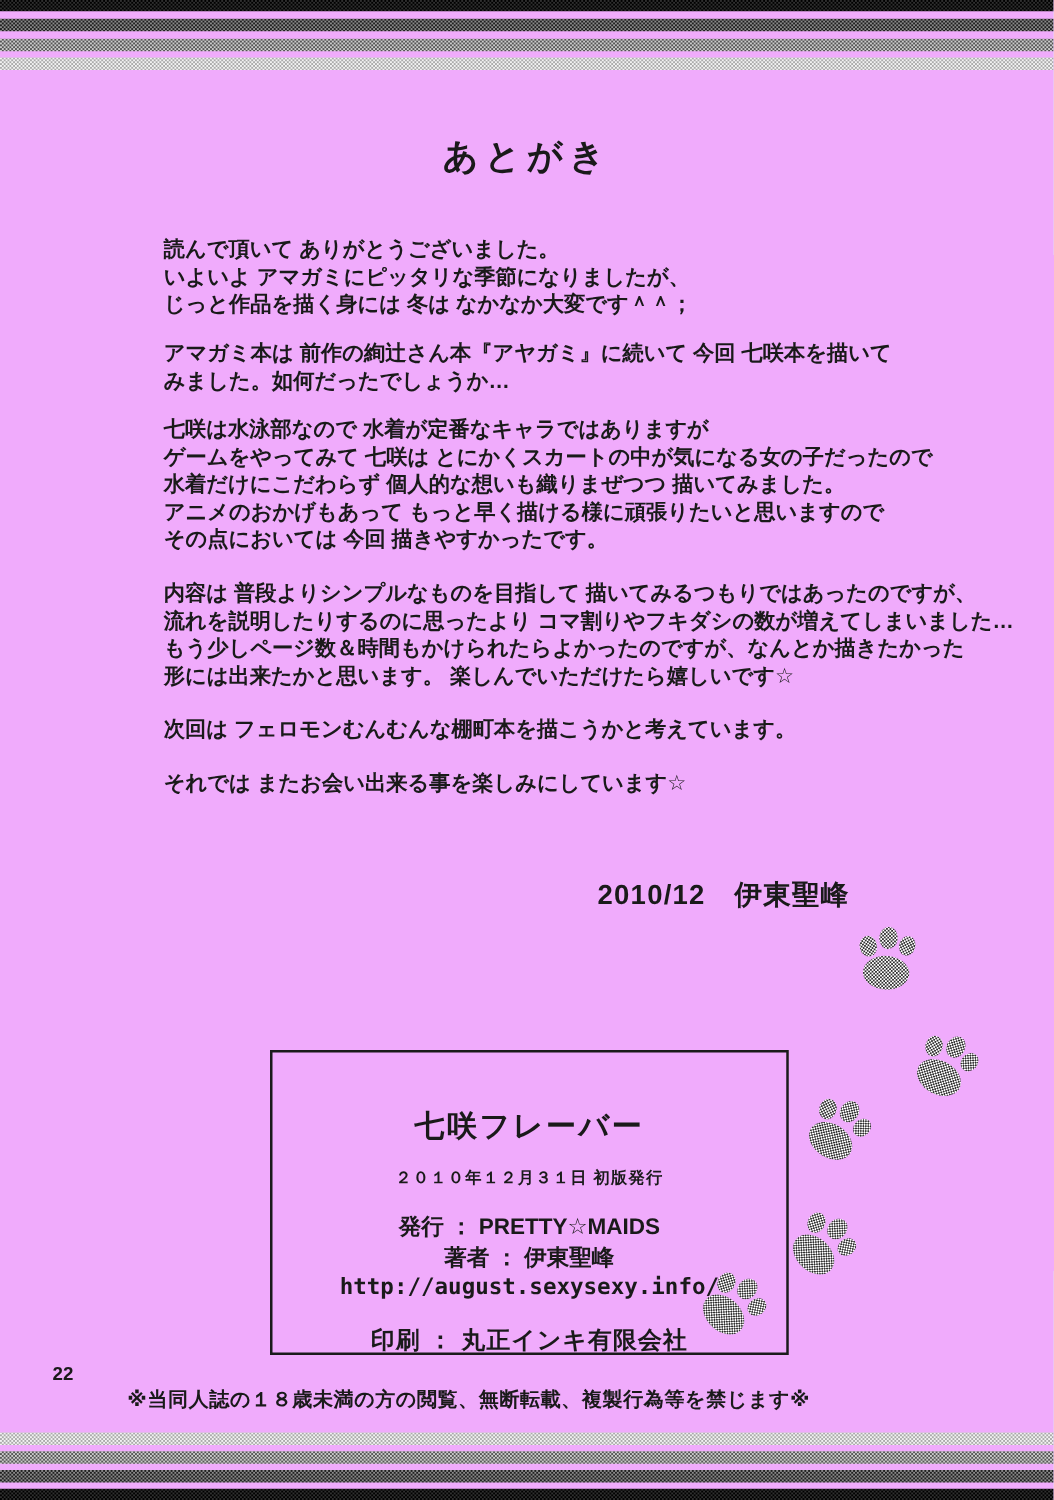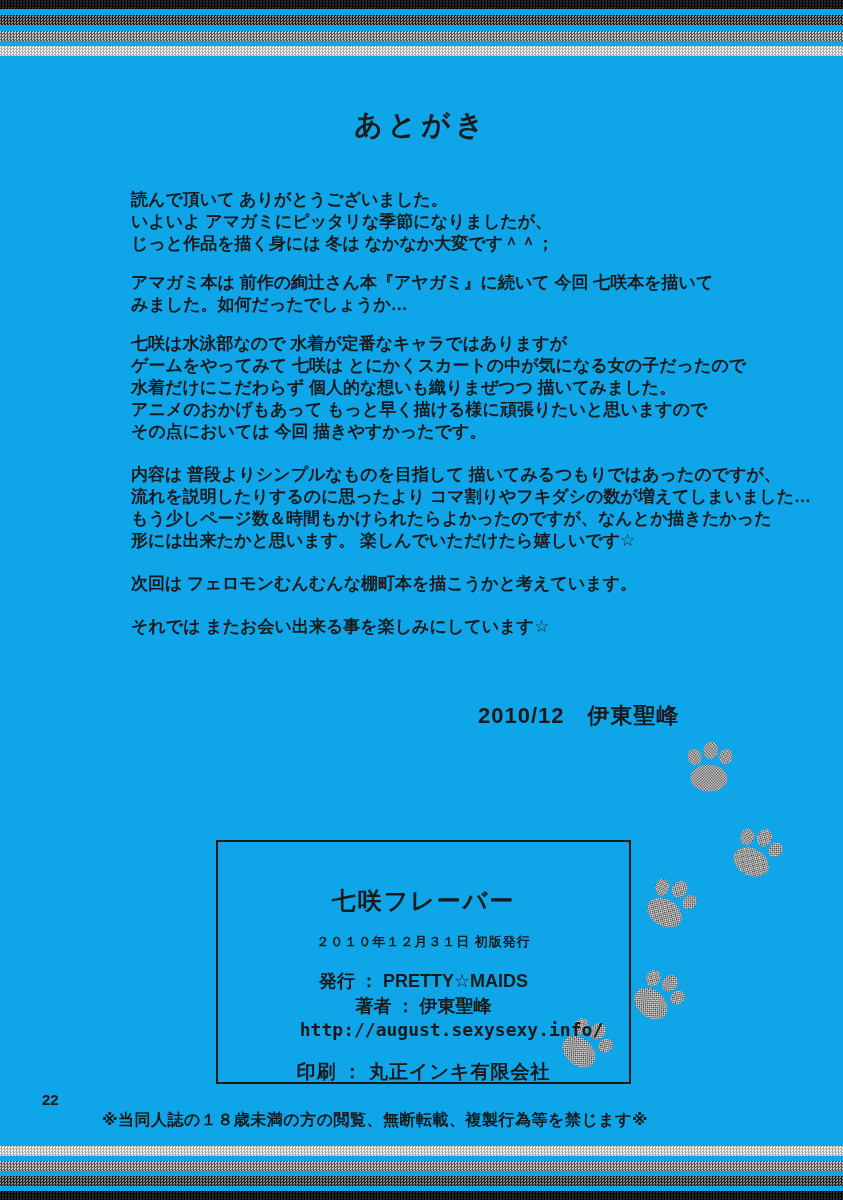--- a/index.html
+++ b/index.html
@@ -1,20 +1,20 @@
 <!DOCTYPE html>
 <html><head>
 <meta charset="utf-8">
 <style>
   html,body{margin:0;padding:0;background:#e8e8e8;}
   .page{
     position:relative;
     width:843px;height:1200px;
     margin:0 auto;
-    background:#0ea5e9;
+    background:#f0abfc;
     overflow:hidden;
     font-family:"Liberation Sans","DejaVu Sans",sans-serif;
     color:#1a1a1a;
   }
   
   .bar{
     position:absolute;left:0;width:843px;height:10px;
     background-size:3px 3px;
     background-image:conic-gradient(var(--a) 0 25%, var(--b) 0 50%, var(--a) 0 75%, var(--b) 0);
   }
@@ -50,21 +50,21 @@
   
   .colophon{
     position:absolute;left:216px;top:840px;width:411px;height:240px;
     border:2px solid #1b1b1b;background:transparent;
   }
   .colophon div{position:absolute;left:0;width:100%;text-align:center;white-space:nowrap;font-weight:700;margin-top:31px;}
   .colophon-title{top:12px;font-size:24px;letter-spacing:2px;}
   .colophon-edition{top:60px;font-size:13px;letter-spacing:1px;}
   .colophon-publisher{top:96px;font-size:18px;}
   .colophon-author{top:121px;font-size:18px;}
-  .colophon-url{top:146px;font-size:18px;font-family:"DejaVu Sans Mono","Liberation Mono",monospace;font-weight:600;padding-left:28px;}
+  .colophon-url{top:146px;font-size:18px;font-family:"DejaVu Sans Mono","Liberation Mono",monospace;font-weight:600;}
   .colophon-printer{top:186px;font-size:19px;letter-spacing:1px;}
 
   
   .page-number{
     position:absolute;left:42px;top:1091px;
     font-size:15px;font-weight:600;font-family:Liberation Sans, sans-serif;
   }
   .disclaimer{
     position:absolute;left:0;top:1110px;width:750px;
     text-align:center;font-size:16px;font-weight:700;letter-spacing:.5px;

